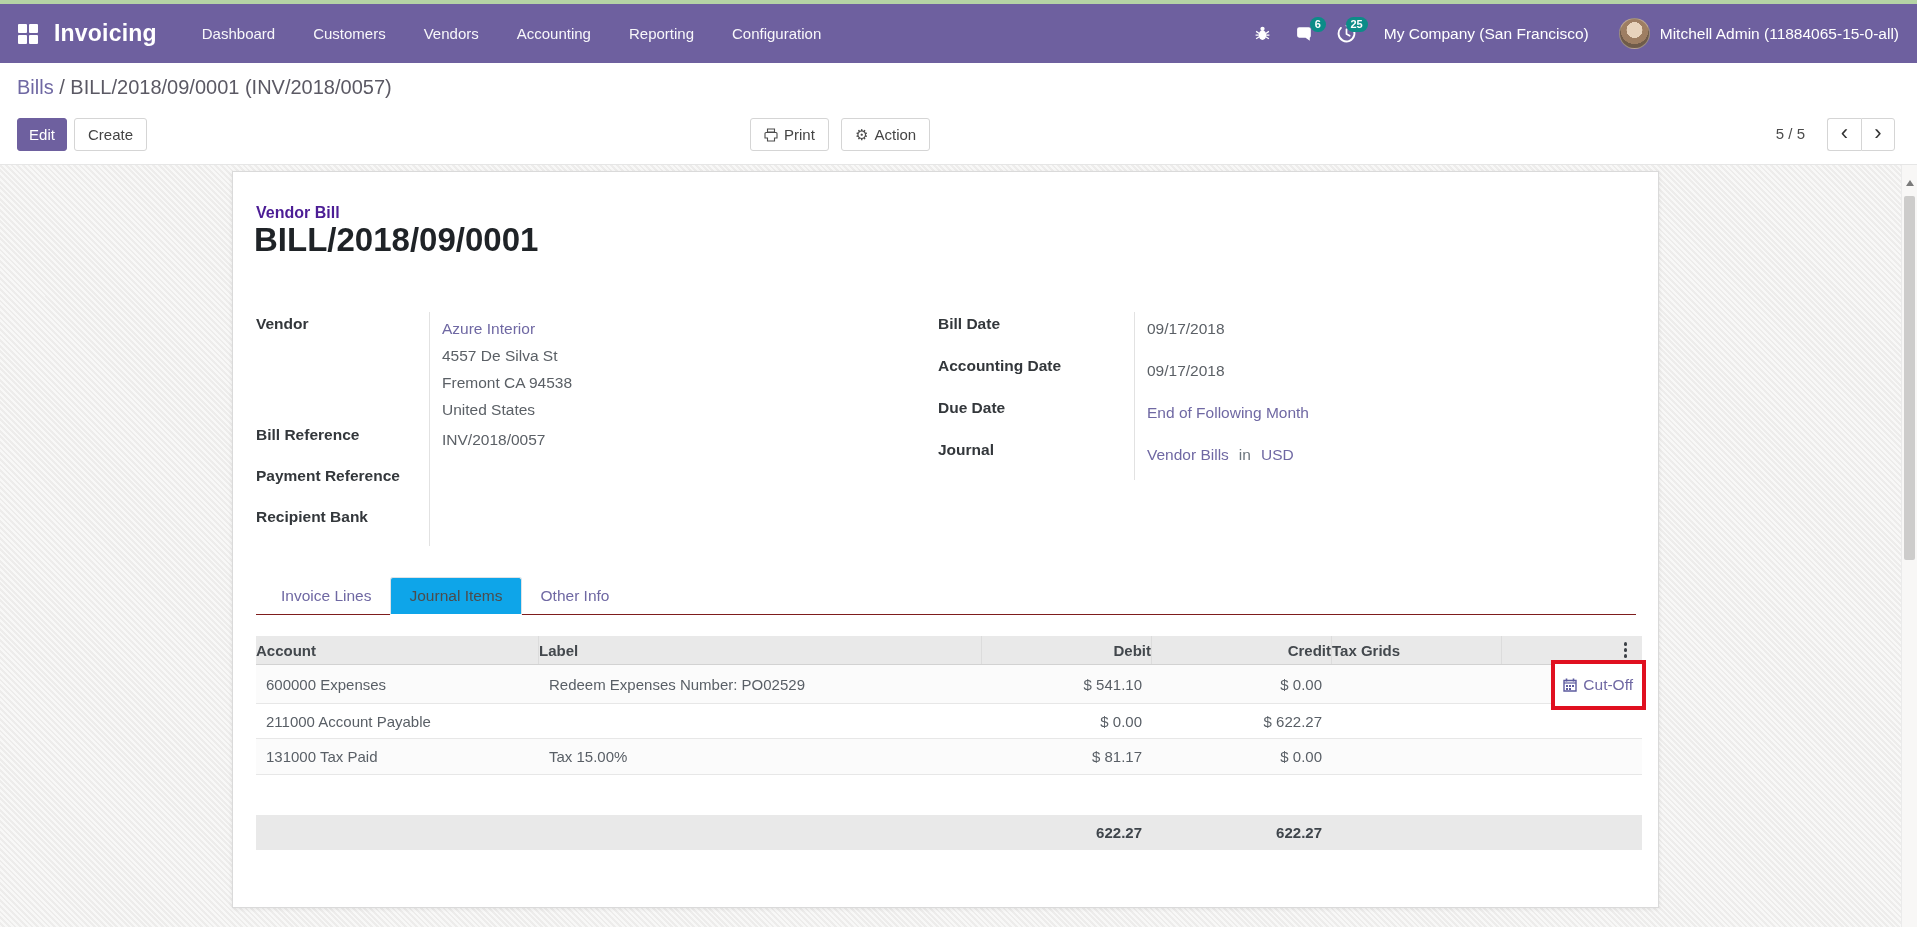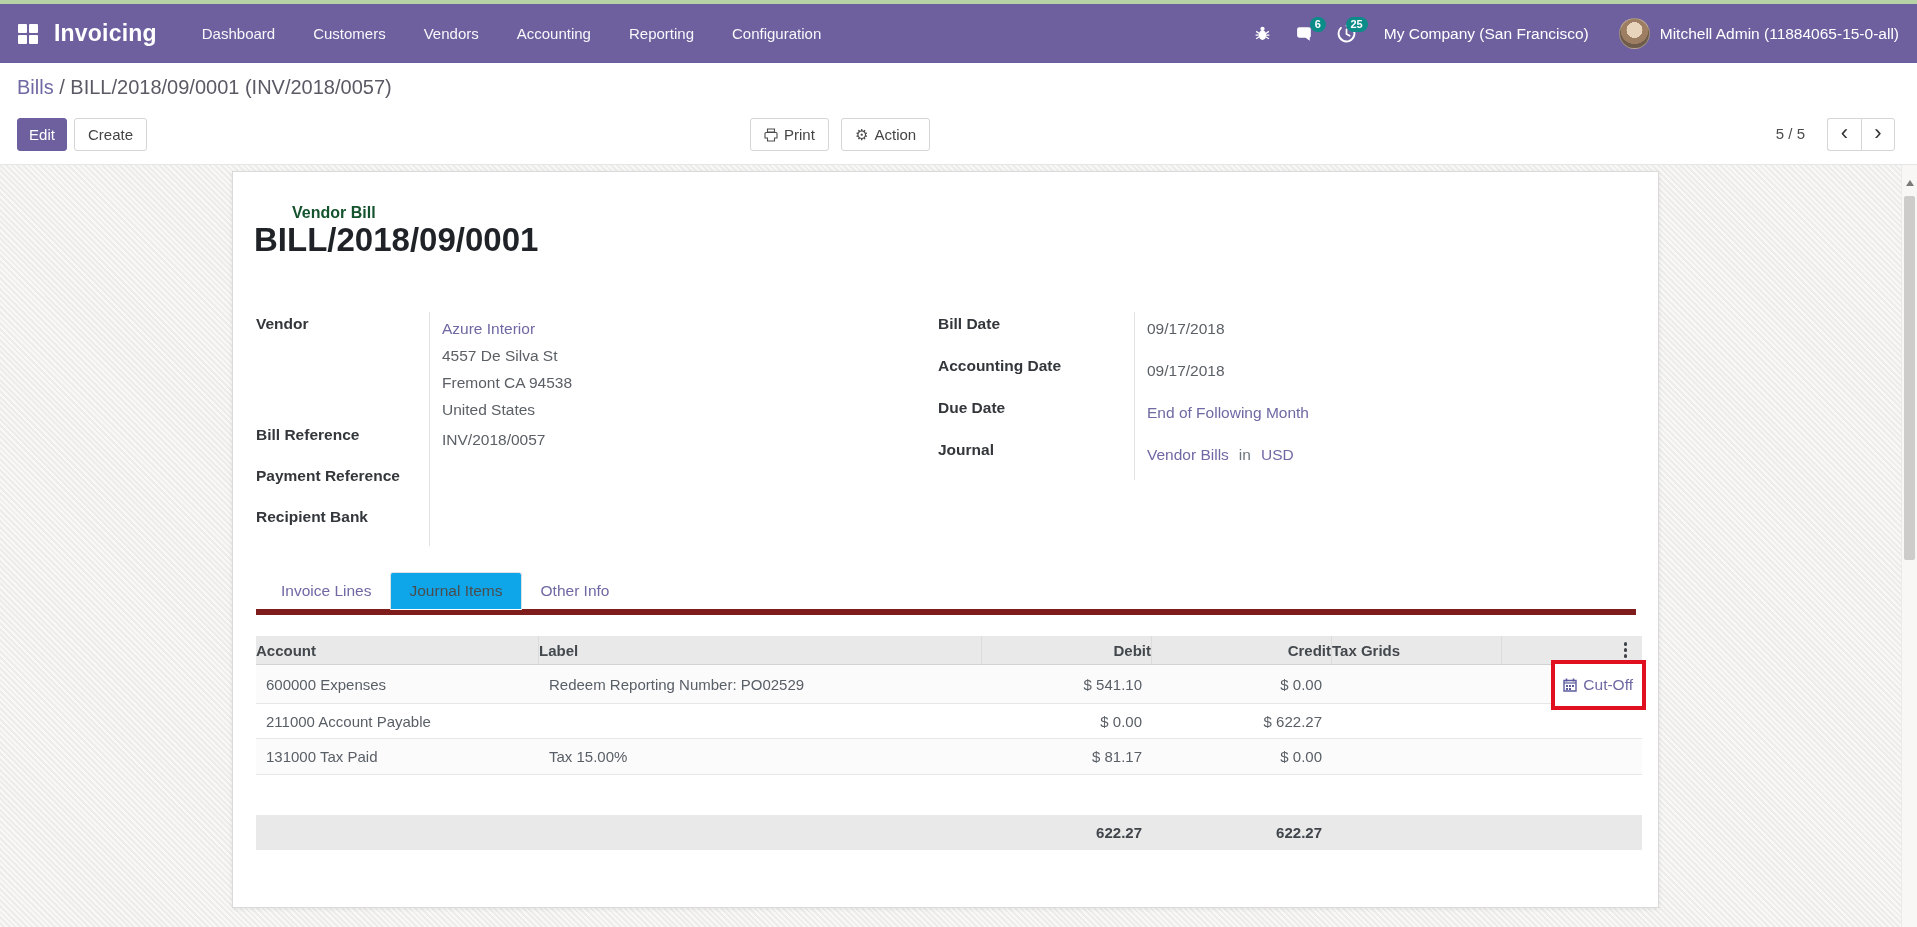--- a/index.html
+++ b/index.html
@@ -66,38 +66,38 @@
   
   .content{
     position:absolute;left:0;top:165px;width:100%;height:762px;
     background-color:#f0efee;
     background-image:repeating-linear-gradient(45deg, rgba(255,255,255,.55) 0 2px, rgba(0,0,0,.012) 2px 4px);
   }
   .sheet{
     position:absolute;left:232px;top:6px;width:1427px;height:737px;background:#fff;
     border:1px solid #dadada;box-shadow:0 1px 4px rgba(0,0,0,.08);
   }
-  .doc-type{position:absolute;left:23px;top:32px;font-size:16px;font-weight:700;color:#14532d;margin-left:36px;}
+  .doc-type{position:absolute;left:23px;top:32px;font-size:16px;font-weight:700;color:#4c1d95;}
   .doc-title{position:absolute;left:21px;top:48px;font-size:33px;font-weight:700;color:#1f2327;line-height:40px;}
   
   .fgroup{position:absolute;top:140px;}
   .fgroup-left{left:23px;width:650px;}
   .fgroup-right{left:705px;width:580px;}
   .frow{display:flex;}
   .flabel{font-size:15.5px;font-weight:700;color:#33373b;padding-top:3px;}
   .fgroup-left .flabel{width:173px;}
   .fgroup-right .flabel{width:196px;}
   .fvalue{flex:1;border-left:1px solid #e2e2e2;padding:3px 0 0 12px;font-size:15.5px;color:#5b6066;line-height:27px;}
   .row-tall{min-height:110px;}
   .row-std{height:41px;}
   .row-std-r{height:42px;}
   .flink{color:var(--link-purple);cursor:pointer;}
   .jrn-in{color:#6c757d;padding:0 10px;}
   
-  .tabs{position:absolute;left:23px;right:22px;top:404px;display:flex;border-bottom:6px solid #7f1d1d;height:39px;align-items:flex-end;padding-left:6px;}
+  .tabs{position:absolute;left:23px;right:22px;top:404px;display:flex;border-bottom:1px solid #7f1d1d;height:39px;align-items:flex-end;padding-left:6px;}
   .tab{font-size:15.5px;padding:9px 18px;color:var(--link-purple);cursor:pointer;margin-bottom:-1px;border:1px solid transparent;}
   .tab.active{
     color:#4c4c4c;background:#0ea5e9;border:1px solid #dee2e6;border-bottom-color:#fff;border-radius:3px 3px 0 0;
   }
   
   .jtable{position:absolute;left:23px;top:464px;width:1386px;font-size:15px;}
   .tgrid{display:grid;grid-template-columns:283px 443px 170px 180px 170px 140px;}
   .thead{background:#e9e9e9;height:29px;border-bottom:1px solid #d2d2d2;}
   .th{display:flex;align-items:center;padding:0 0;font-weight:700;color:#43484d;border-right:1px solid #dcdcdc;}
   .th:last-child{border-right:none;}
@@ -273,21 +273,21 @@
           <div class="kebab">
               <i></i>
               <i></i>
               <i></i>
             </div>
         </div>
       </div>
 
       <div class="tgrid trow r1">
         <div class="td">600000 Expenses</div>
-        <div class="td">Redeem Reporting Number: PO02529</div>
+        <div class="td">Redeem Expenses Number: PO02529</div>
         <div class="td num">$ 541.10</div>
         <div class="td num">$ 0.00</div>
         <div class="td"></div>
         <div class="td cell-cutoff">
           <div class="red-frame">
             <div class="cutoff-btn">
               <svg class="ic" width="16" height="16" viewBox="0 0 16 16">
                   <path d="M2 3.5h12V14H2z" fill="none" stroke="#5c5b9e" stroke-width="1.4"></path>
                   <path d="M2 6h12" stroke="#5c5b9e" stroke-width="1.2"></path>
                   <path d="M4.5 1.5v3M11.5 1.5v3" stroke="#5c5b9e" stroke-width="1.6"></path>

